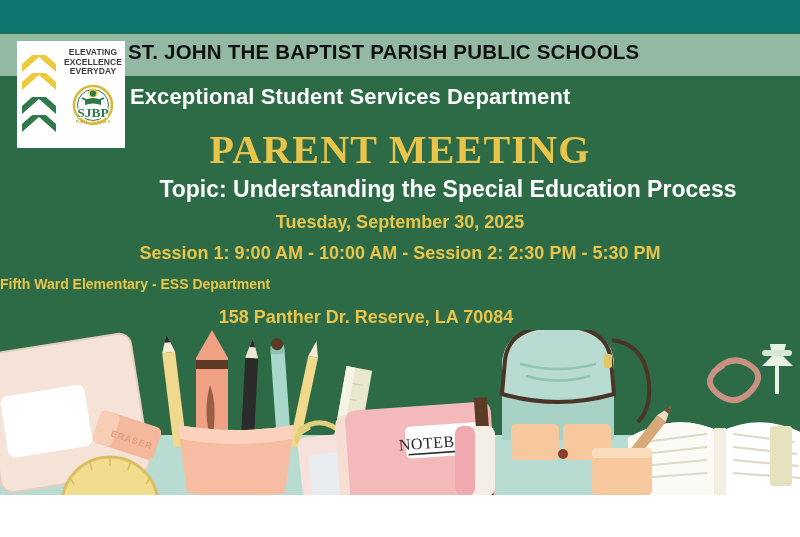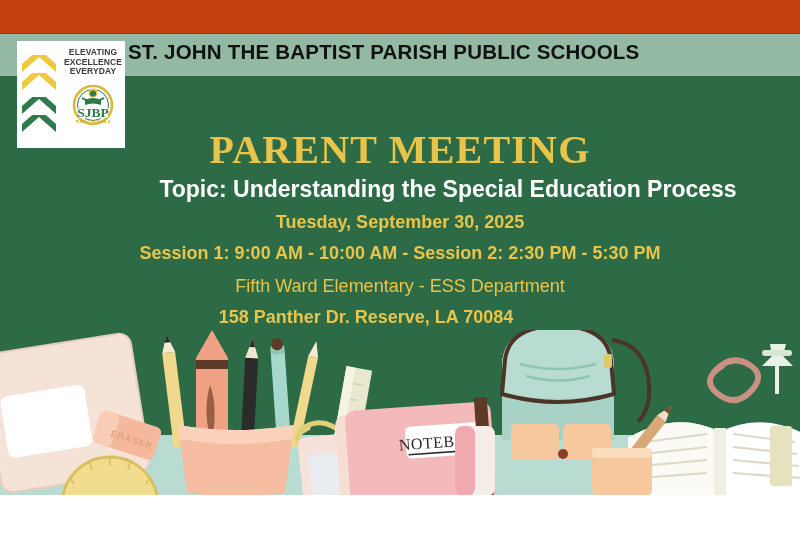--- a/index.html
+++ b/index.html
@@ -1,19 +1,19 @@
 <!DOCTYPE html>
 <html><head>
 <meta charset="utf-8">
 <title>Parent Meeting Flyer</title>
 <style>
   html,body{margin:0;padding:0;background:#ffffff;}
   body{width:800px;height:537px;overflow:hidden;font-family:"Liberation Sans",sans-serif;}
 
-  #flyer{position:relative;width:800px;height:537px;background:#c2410c;overflow:hidden;}
+  #flyer{position:relative;width:800px;height:537px;background:#0f766e;overflow:hidden;}
 
   
   .board{position:absolute;left:0;top:33px;width:800px;height:462px;background:#2c6b45;overflow:hidden;}
 
   
   .sage-band{position:absolute;left:0;top:34px;width:800px;height:42px;background:#93b9a2;}
 
   
   .logo-card{position:absolute;left:17px;top:41px;width:108px;height:107px;background:#ffffff;
              display:flex;align-items:stretch;z-index:6;}
@@ -27,21 +27,21 @@
   
   .district{position:absolute;left:128px;top:40px;width:660px;font-size:20.5px;font-weight:bold;
             color:#111111;letter-spacing:.2px;white-space:nowrap;z-index:7;}
   .dept{position:absolute;left:130px;top:84px;width:660px;font-size:22px;font-weight:bold;color:#ffffff;
         white-space:nowrap;letter-spacing:.1px;}
   .meeting{position:absolute;left:0;top:126px;width:800px;text-align:center;
            font-family:"Liberation Serif",serif;font-size:40px;font-weight:bold;color:#e9c44b;letter-spacing:1.2px;}
   .topic{position:absolute;left:0;top:176px;width:800px;text-align:center;font-size:23px;font-weight:bold;color:#ffffff;padding-left:48px;}
   .dateline{position:absolute;left:0;top:212px;width:800px;text-align:center;font-size:18px;font-weight:bold;color:#e9c44b;}
   .sessions{position:absolute;left:0;top:243px;width:800px;text-align:center;font-size:18px;font-weight:bold;color:#e9c44b;}
-  .venue{position:absolute;left:0;top:276px;width:800px;text-align:center;font-size:18px;font-weight:normal;color:#e9c44b;}
+  .venue{position:absolute;left:0;top:276px;width:800px;font-size:14px;font-weight:bold;color:#e9c44b;}
   .address{position:absolute;left:0;top:307px;width:732px;text-align:center;font-size:18px;font-weight:bold;color:#e9c44b;}
 
   
   .illus{position:absolute;left:0;top:330px;width:800px;height:165px;overflow:hidden;}
   .illus svg{display:block;width:800px;height:165px;}
   .bottom-white{position:absolute;left:0;top:495px;width:800px;height:42px;background:#ffffff;}
 </style>
 </head>
 <body>
 
@@ -90,20 +90,21 @@
           <path d="M14 18 q11 7 22 0" stroke="#2f7a4a" stroke-width="2" fill="none"></path>
           <rect x="10" y="27" width="30" height="11" rx="1.5" fill="#ffffff"></rect>
           <text x="25" y="36.5" text-anchor="middle" font-family="Liberation Serif, serif" font-size="13.5" font-weight="bold" fill="#2f7a4a">SJBP</text>
           <text x="25" y="42.5" text-anchor="middle" font-family="Liberation Sans, sans-serif" font-size="3.4" font-weight="bold" fill="#c9a832" letter-spacing="0.3">PUBLIC SCHOOLS</text>
         </svg>
       </div>
     </div>
   </div>
 
   <div class="district">ST. JOHN THE BAPTIST PARISH PUBLIC SCHOOLS</div>
+  <div class="dept">Exceptional Student Services Department</div>
   <div class="meeting">PARENT MEETING</div>
   <div class="topic">Topic: Understanding the Special Education Process</div>
   <div class="dateline">Tuesday, September 30, 2025</div>
   <div class="sessions">Session 1: 9:00 AM - 10:00 AM - Session 2:  2:30 PM - 5:30 PM</div>
   <div class="venue">Fifth Ward Elementary - ESS Department</div>
   <div class="address">158 Panther Dr. Reserve, LA 70084</div>
 
   <div class="illus">
     <svg viewBox="0 0 800 165" xmlns="http://www.w3.org/2000/svg">
 

